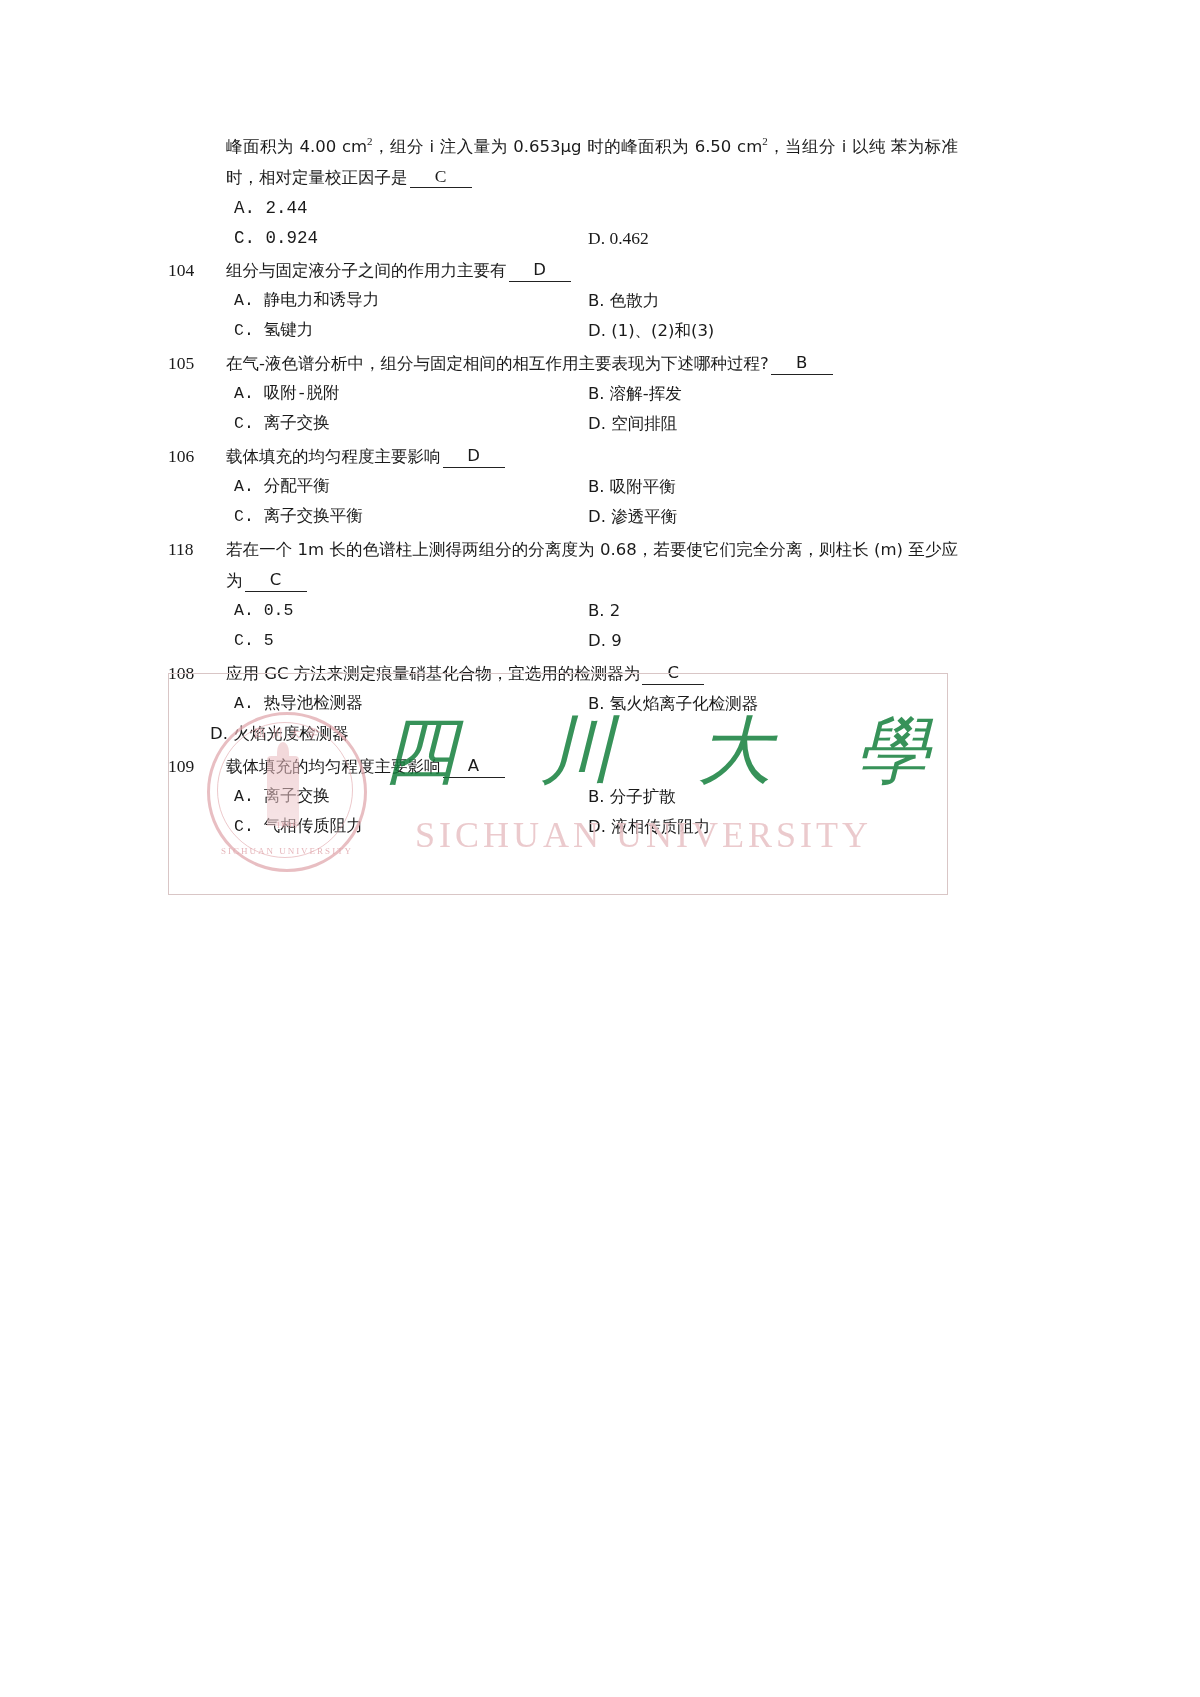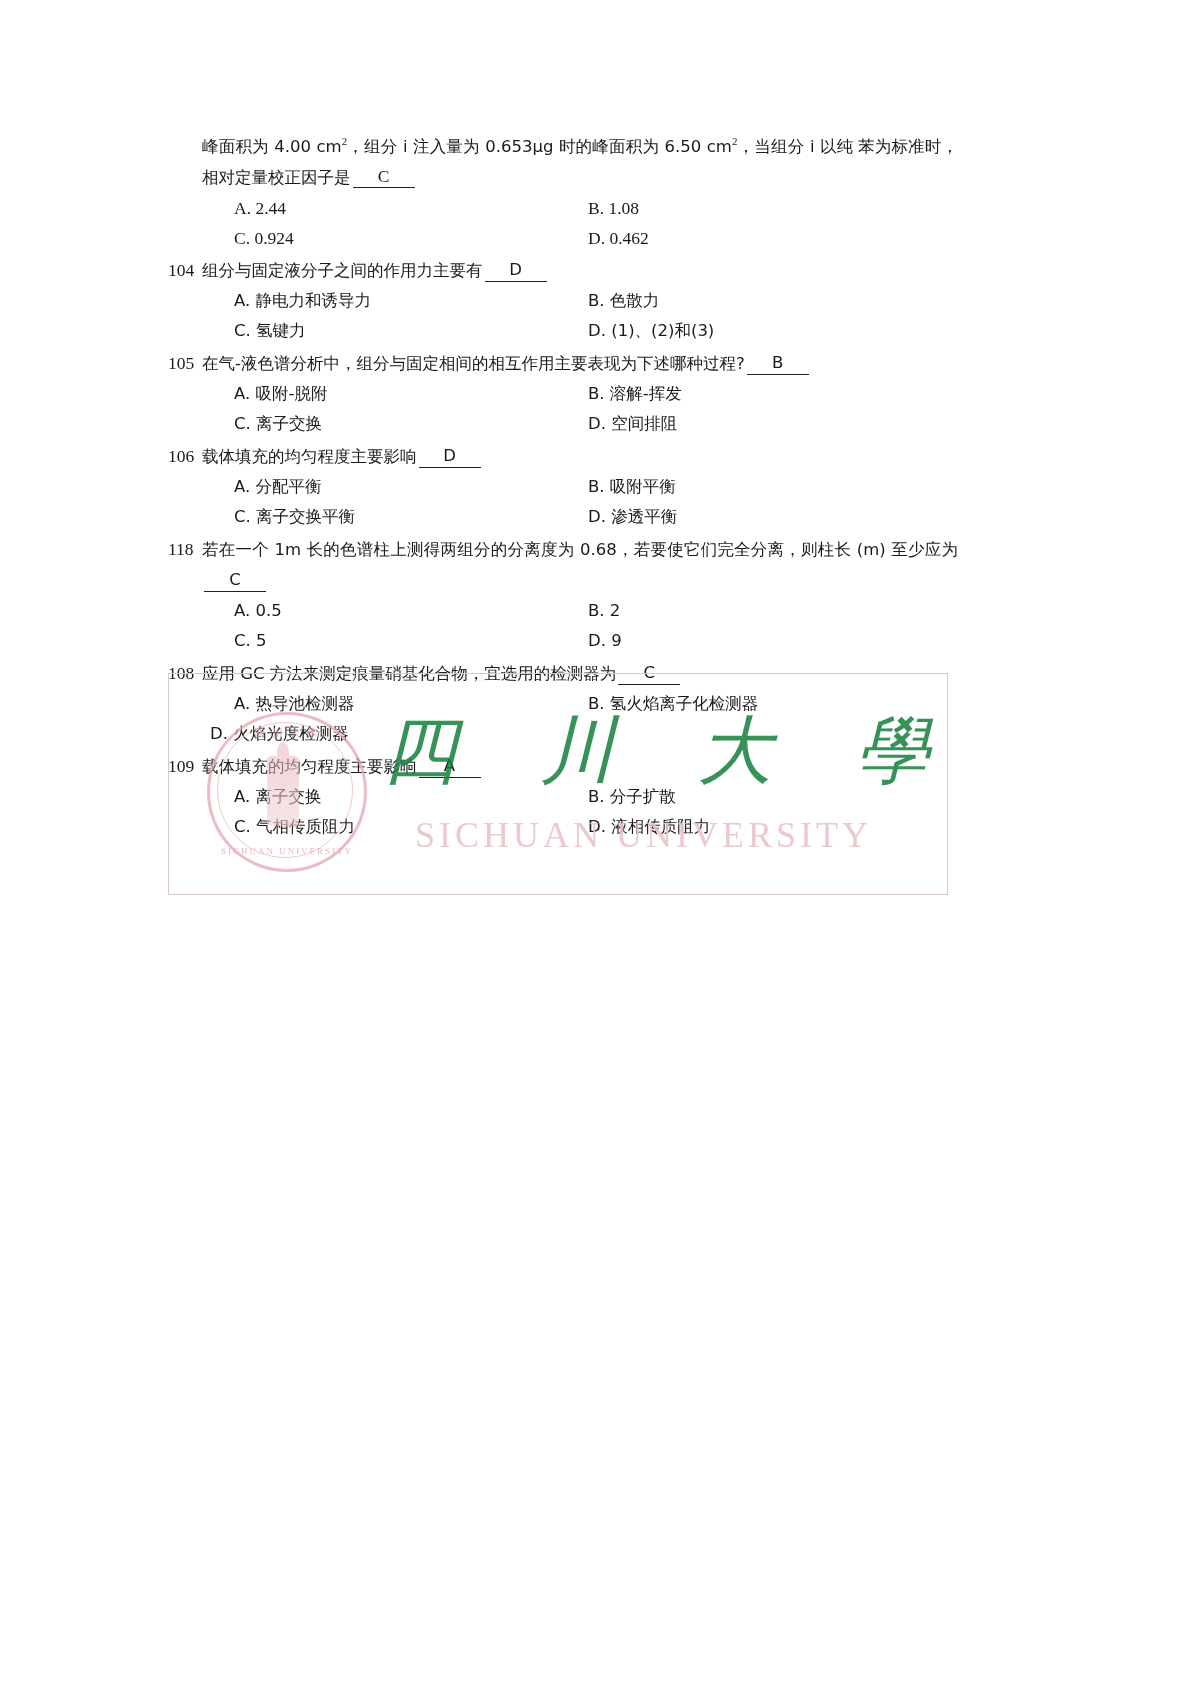--- a/index.html
+++ b/index.html
@@ -39,20 +39,21 @@
   }
   .q-num {
     width: 34px;
     flex: 0 0 34px;
     text-align: left;
     font-family: "Liberation Serif", serif;
   }
   .q-text {
     flex: 1;
     text-align: justify;
+    margin-left: 24px;
   }
   .blank {
     display: inline-block;
     min-width: 62px;
     border-bottom: 1px solid #222;
     text-align: center;
     line-height: 22px;
     margin: 0 2px;
     position: relative;
     top: -1px;
@@ -60,21 +61,21 @@
   .opts {
     display: flex;
     font-size: 17.5px;
     line-height: 30px;
     padding-left: 34px;
   }
   .opt {
     width: 50%;
     box-sizing: border-box;
   }
-  .opt.first { padding-left: 32px; }
+  .opt.first { padding-left: 32px; font-family: Liberation Mono, monospace; }
   .opt.second { padding-left: 8px; }
   .cn { font-family: "DejaVu Sans", sans-serif; font-size: 16.5px; }
   sup { font-size: 11px; vertical-align: super; }
 
   
   .stamp-box {
     position: absolute;
     left: 168px;
     top: 673px;
     width: 778px;
@@ -174,21 +175,20 @@
     <div class="q-block">
       <div class="q-head">
         <div class="q-num"></div>
         <div class="q-text">
           <span class="cn">峰面积为 4.00 cm</span><sup>2</sup><span class="cn">，组分 i 注入量为 0.653μg 时的峰面积为 6.50 cm</span><sup>2</sup><span class="cn">，当组分 i 以纯</span>
           <span class="cn">苯为标准时，相对定量校正因子是</span><span class="blank">C</span>
         </div>
       </div>
       <div class="opts">
         <div class="opt first">A. 2.44</div>
-        <div class="opt second">B. 1.08</div>
       </div>
       <div class="opts">
         <div class="opt first">C. 0.924</div>
         <div class="opt second">D. 0.462</div>
       </div>
     </div>
 
     <div class="q-block">
       <div class="q-head">
         <div class="q-num">104</div>

